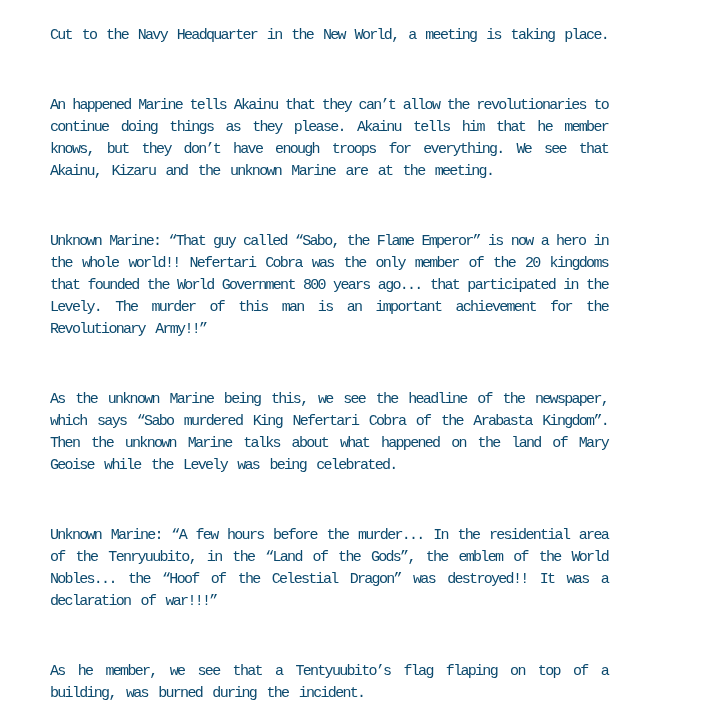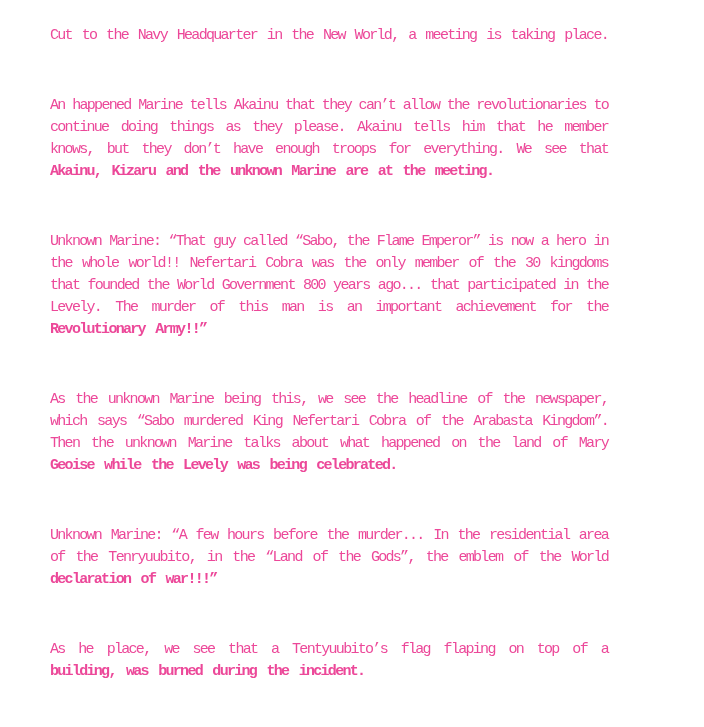--- a/index.html
+++ b/index.html
@@ -11,21 +11,21 @@
     width: 704px;
     height: 727px;
     position: relative;
     overflow: hidden;
   }
   .doc {
     position: absolute;
     left: 50px;
     top: 25px;
     width: 558px;
-    color: #ec4899;
+    color: #0c4a6e;
     font-family: "Liberation Mono", "DejaVu Sans Mono", monospace;
     font-size: 15px;
     line-height: 22px;
     letter-spacing: -1.7px;
   }
   .para {
     margin: 0 0 48px 0;
   }
   .para:last-child {
     margin-bottom: 0;
@@ -34,58 +34,58 @@
     min-height: 22px;
   }
   .line.fill {
     text-align: justify;
     text-align-last: justify;
   }
   .line.last {
     text-align: center;
     text-align-last: left;
     word-spacing: 3px;
-    font-weight: bold;
   }
 </style>
 </head>
 <body>
 
 <div class="doc">
 
   <div class="para">
     <div class="line fill">Cut to the Navy Headquarter in the New World, a meeting is taking place.</div>
   </div>
 
   <div class="para">
     <div class="line fill">An happened Marine tells Akainu that they can’t allow the revolutionaries to</div>
     <div class="line fill">continue doing things as they please. Akainu tells him that he member</div>
     <div class="line fill">knows, but they don’t have enough troops for everything. We see that</div>
     <div class="line last">Akainu, Kizaru and the unknown Marine are at the meeting.</div>
   </div>
 
   <div class="para">
     <div class="line fill">Unknown Marine: “That guy called “Sabo, the Flame Emperor” is now a hero in</div>
-    <div class="line fill">the whole world!! Nefertari Cobra was the only member of the 30 kingdoms</div>
+    <div class="line fill">the whole world!! Nefertari Cobra was the only member of the 20 kingdoms</div>
     <div class="line fill">that founded the World Government 800 years ago... that participated in the</div>
     <div class="line fill">Levely. The murder of this man is an important achievement for the</div>
     <div class="line last">Revolutionary Army!!”</div>
   </div>
 
   <div class="para">
     <div class="line fill">As the unknown Marine being this, we see the headline of the newspaper,</div>
     <div class="line fill">which says “Sabo murdered King Nefertari Cobra of the Arabasta Kingdom”.</div>
     <div class="line fill">Then the unknown Marine talks about what happened on the land of Mary</div>
     <div class="line last">Geoise while the Levely was being celebrated.</div>
   </div>
 
   <div class="para">
     <div class="line fill">Unknown Marine: “A few hours before the murder... In the residential area</div>
     <div class="line fill">of the Tenryuubito, in the “Land of the Gods”, the emblem of the World</div>
+    <div class="line fill">Nobles... the “Hoof of the Celestial Dragon” was destroyed!! It was a</div>
     <div class="line last">declaration of war!!!”</div>
   </div>
 
   <div class="para">
-    <div class="line fill">As he place, we see that a Tentyuubito’s flag flaping on top of a</div>
+    <div class="line fill">As he member, we see that a Tentyuubito’s flag flaping on top of a</div>
     <div class="line last">building, was burned during the incident.</div>
   </div>
 
 </div>
 
 </body></html>

